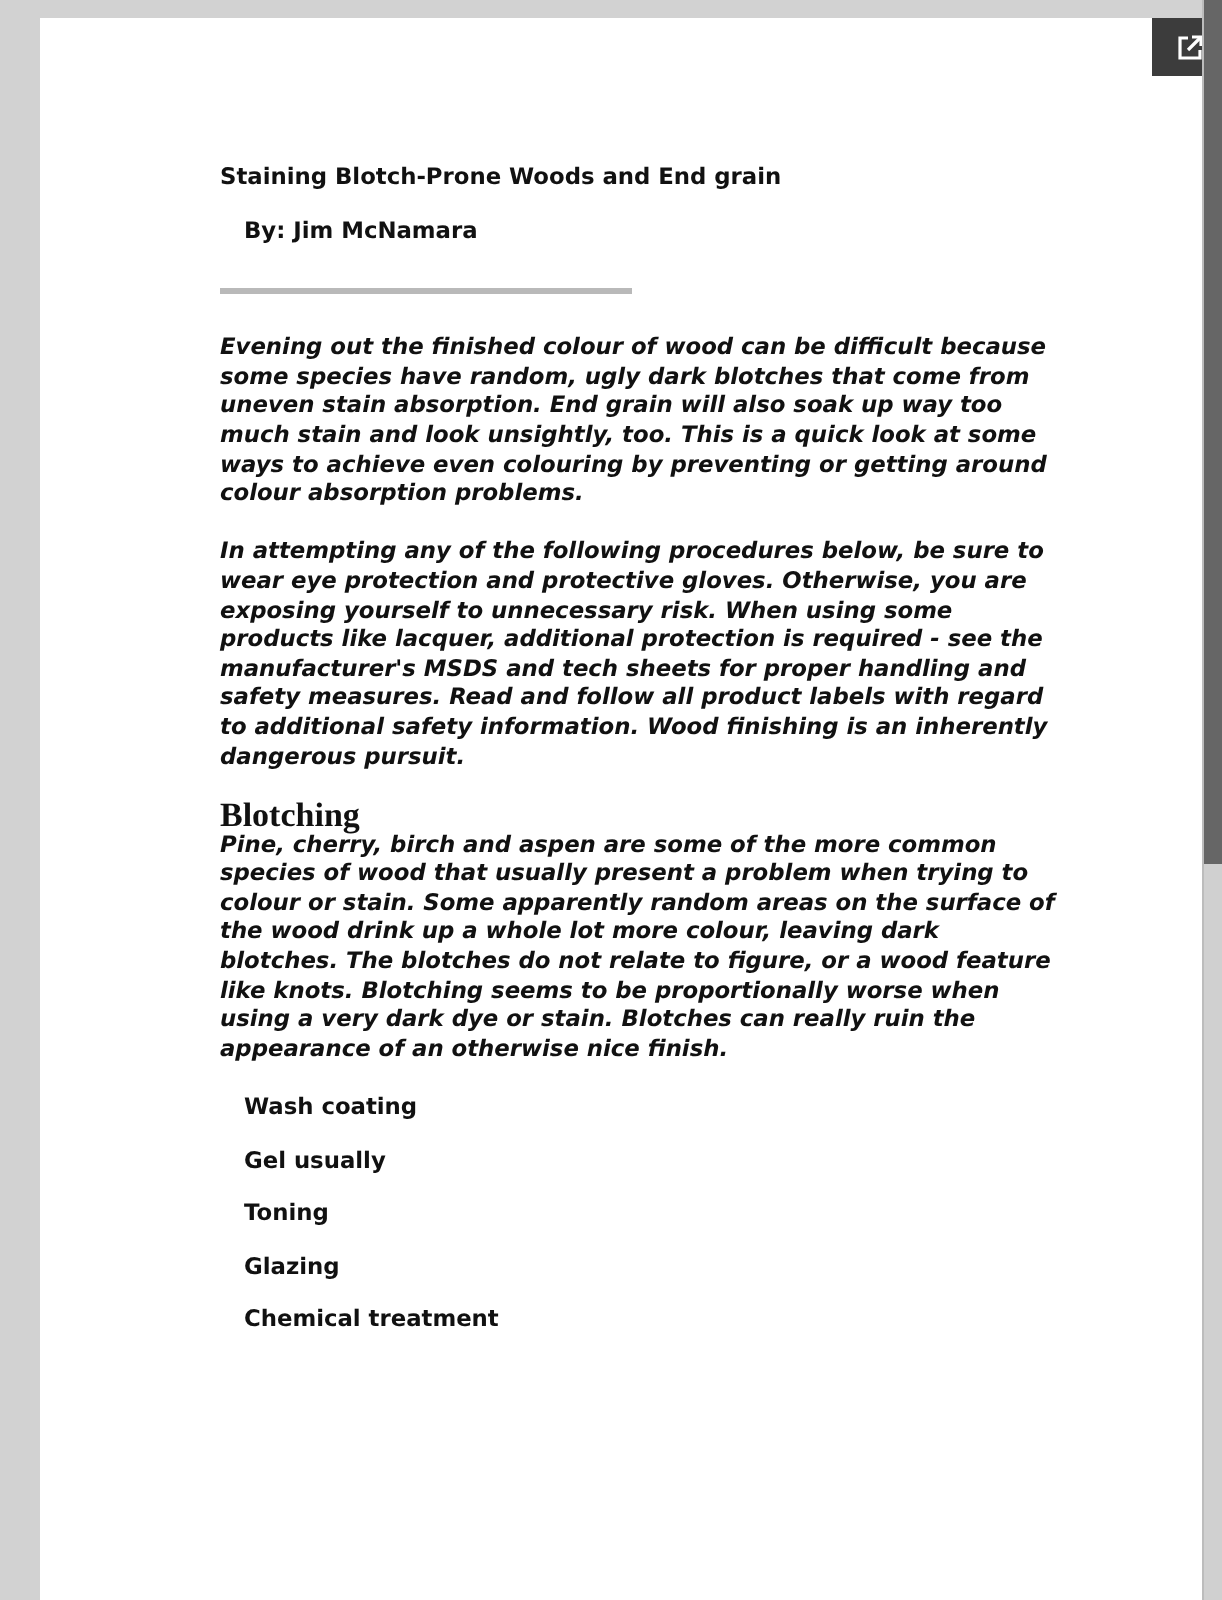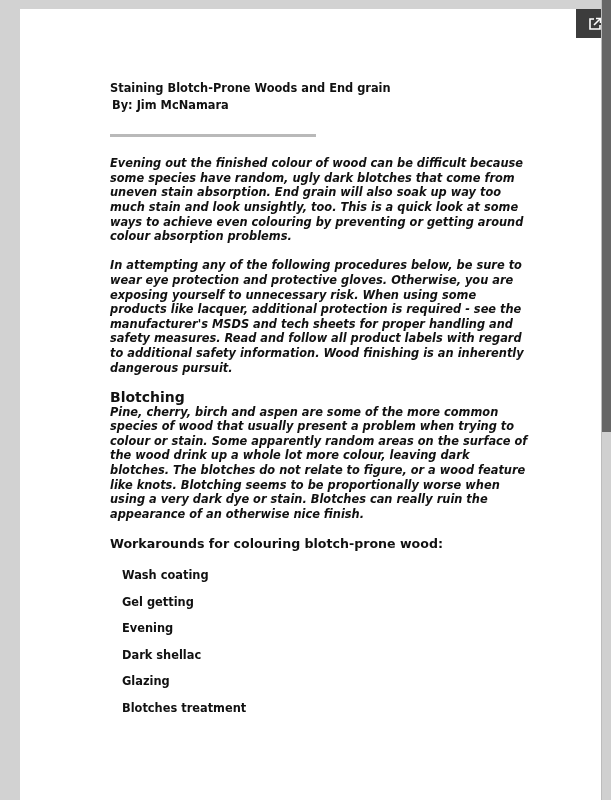--- a/index.html
+++ b/index.html
@@ -16,24 +16,24 @@
       position: absolute; right: 0; top: 0; width: 37px; height: 29px;
       background: #3c3c3c; display: flex; align-items: center; justify-content: center;
       cursor: pointer;
     }
     .open-external svg { width: 14px; height: 14px; }
     .content {
       position: absolute; left: 90px; top: 72px; width: 420px;
       color: #111; font-weight: bold; font-size: 11.4px; line-height: 14.6px;
     }
     .title { margin: 0; font-size: 11.4px; font-weight: bold; }
-    .byline { margin: 2px; }
+    .byline { margin: 12px; }
     .rule { width: 206px; height: 3px; background: #b9b9b9; margin: 22px 0 19px 0; border: 0; }
     p { margin: 0 0 14.6px 0; font-style: italic; }
-    .section-heading { font-size: 14px; margin: 0; line-height: 15px; }
+    .section-heading { font-size: 17px; margin: 0; line-height: 15px; font-family: Liberation Serif, serif; }
     .section-heading2 { font-size: 12.6px; margin: 0 0 17px 0; line-height: 15px; }
     ul.methods { list-style: none; margin: 0 0 14.6px 0; padding: 0; }
     ul.methods li { margin: 12px; }
     .scrollbar {
       position: absolute; right: 0; top: 0; width: 9px; height: 800px; background: #d0d0d0;
       border-left: 1px solid #bcbcbc;
     }
     .scroll-thumb {
       position: absolute; left: 0; top: 0; width: 9px; height: 430px; background: #666666;
     }
@@ -55,29 +55,27 @@
     <div class="byline">By: Jim McNamara</div>
     <hr class="rule">
 
     <p>Evening out the finished colour of wood can be difficult because some species have random, ugly dark blotches that come from uneven stain absorption. End grain will also soak up way too much stain and look unsightly, too. This is a quick look at some ways to achieve even colouring by preventing or getting around colour absorption problems.</p>
     <p>In attempting any of the following procedures below, be sure to wear eye protection and protective gloves. Otherwise, you are exposing yourself to unnecessary risk. When using some products like lacquer, additional protection is required - see the manufacturer's MSDS and tech sheets for proper handling and safety measures. Read and follow all product labels with regard to additional safety information. Wood finishing is an inherently dangerous pursuit.</p>
 
     <h2 class="section-heading">Blotching</h2>
     <p>Pine, cherry, birch and aspen are some of the more common species of wood that usually present a problem when trying to colour or stain. Some apparently random areas on the surface of the wood drink up a whole lot more colour, leaving dark blotches. The blotches do not relate to figure, or a wood feature like knots. Blotching seems to be proportionally worse when using a very dark dye or stain. Blotches can really ruin the appearance of an otherwise nice finish.</p>
 
 
-    <h2 class="section-heading2">Workarounds for colouring blotch-prone wood:</h2>
 
     <ul class="methods">
       <li>Wash coating</li>
-      <li>Gel getting</li>
-      <li>Evening</li>
-      <li>Dark shellac</li>
+      <li>Gel usually</li>
+      <li>Toning</li>
       <li>Glazing</li>
-      <li>Blotches treatment</li>
+      <li>Chemical treatment</li>
     </ul>
 
   </div>
 </div>
 
 <div class="scrollbar">
   <div class="scroll-thumb" style="height: 432px; top: 0px;"></div>
 </div>
 
 </body></html>

